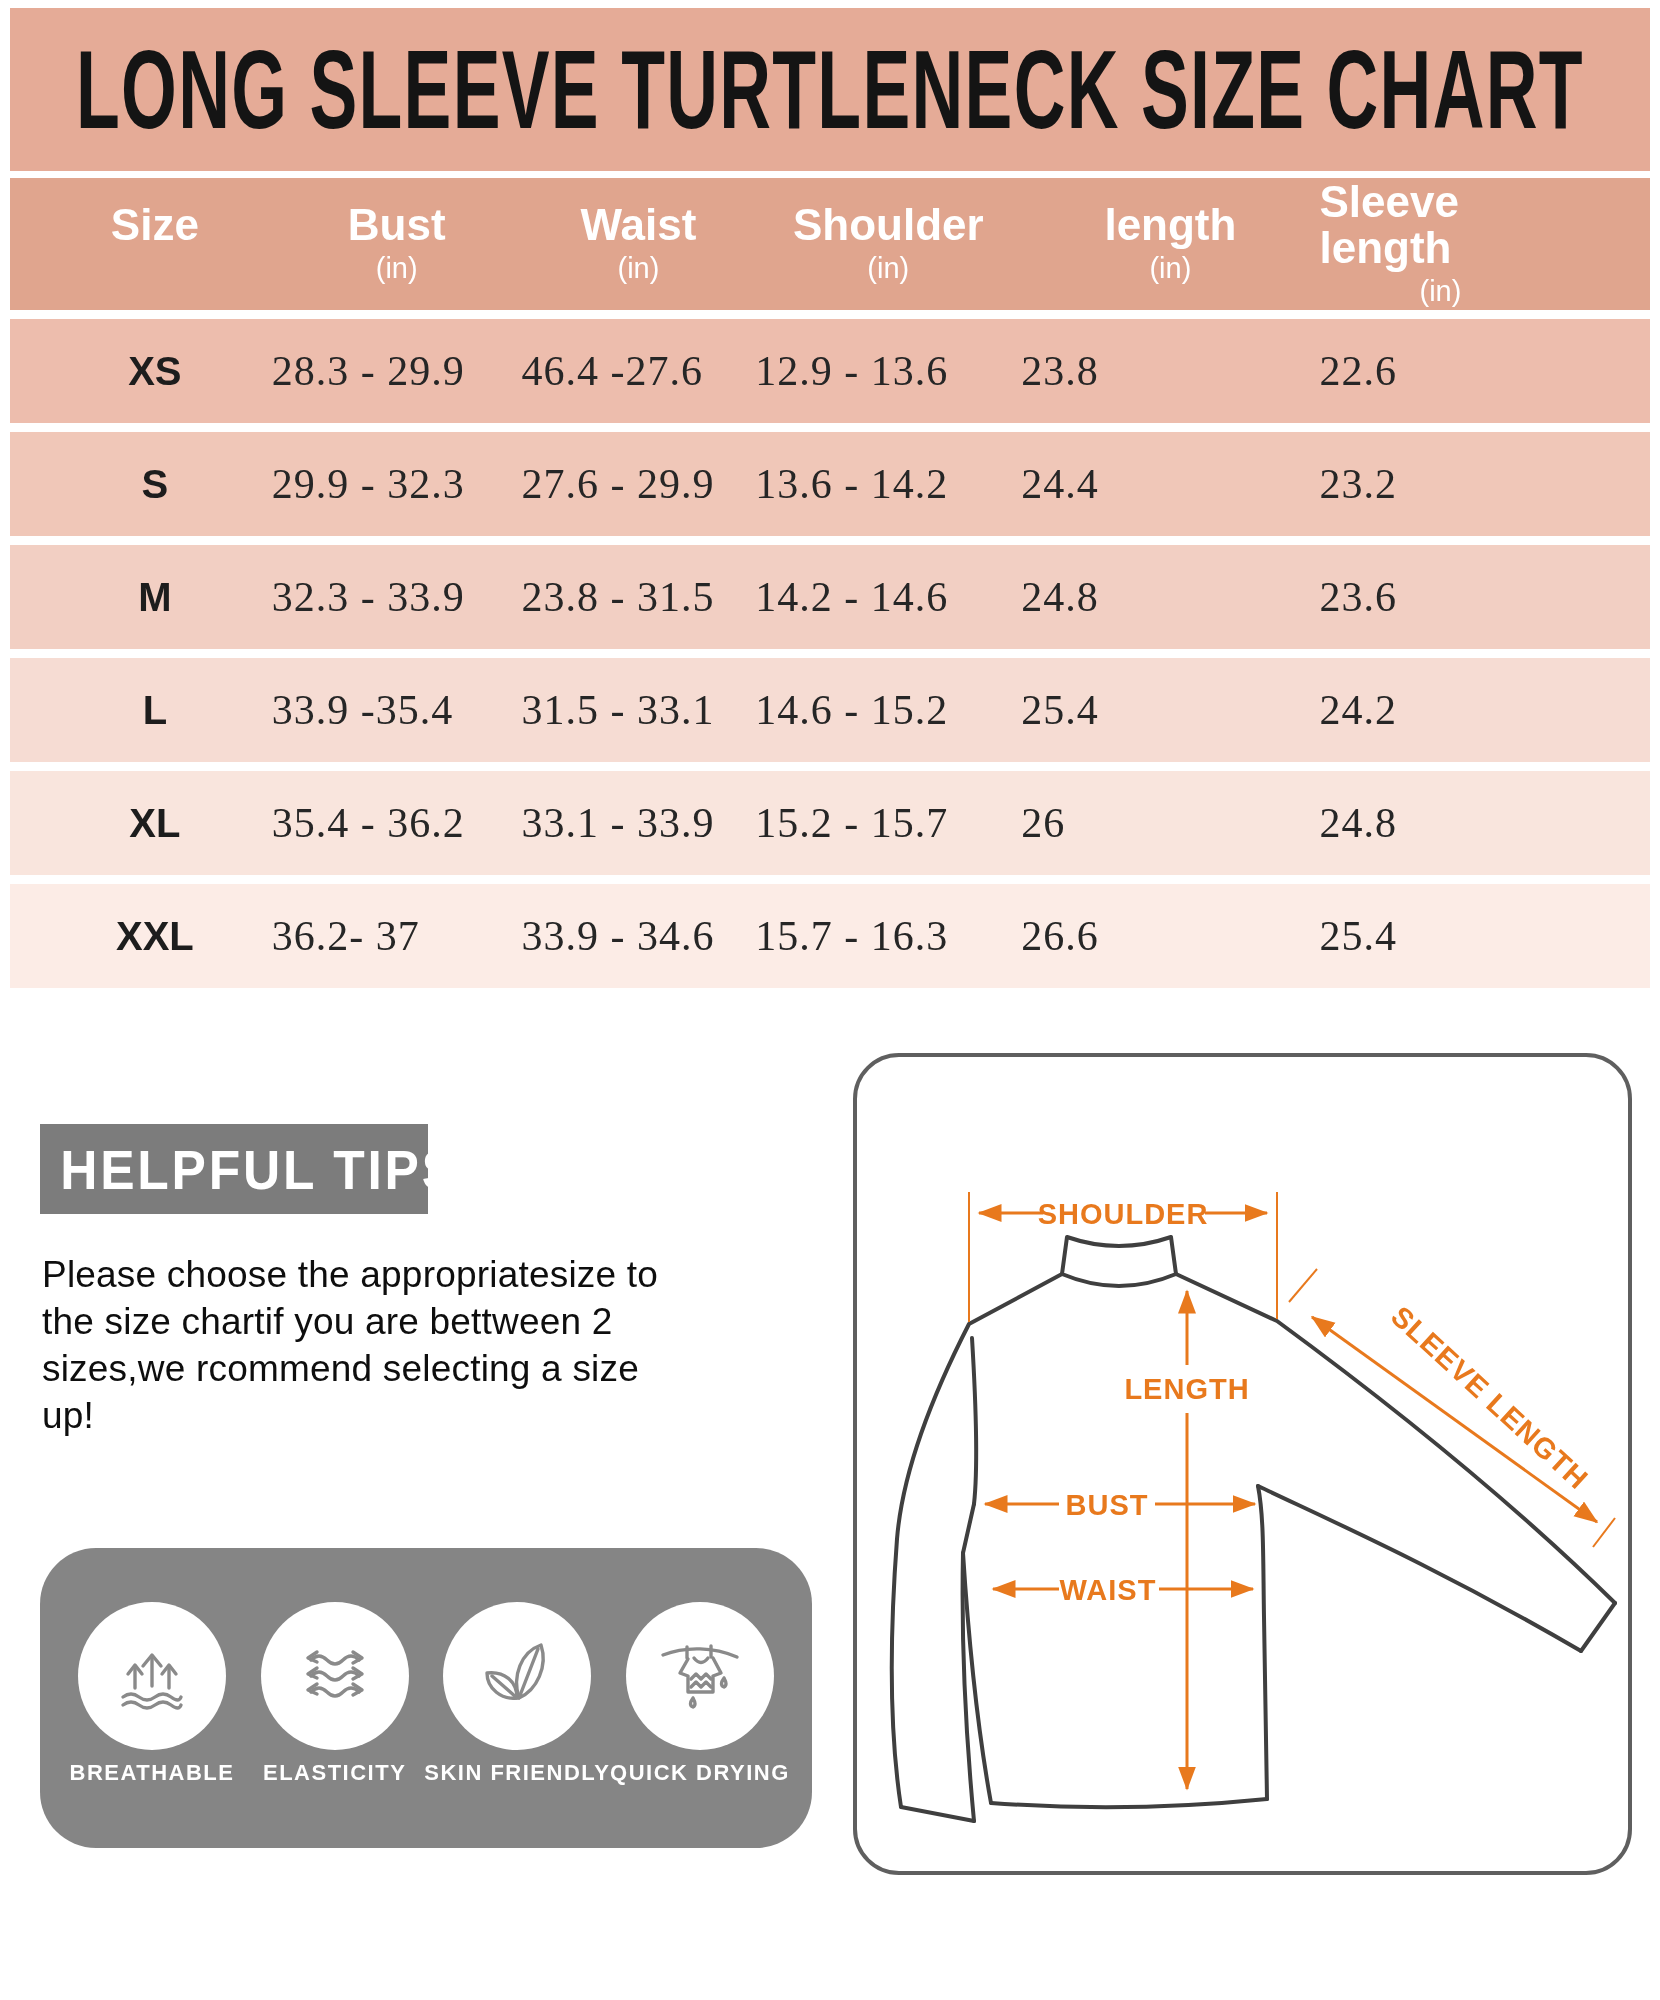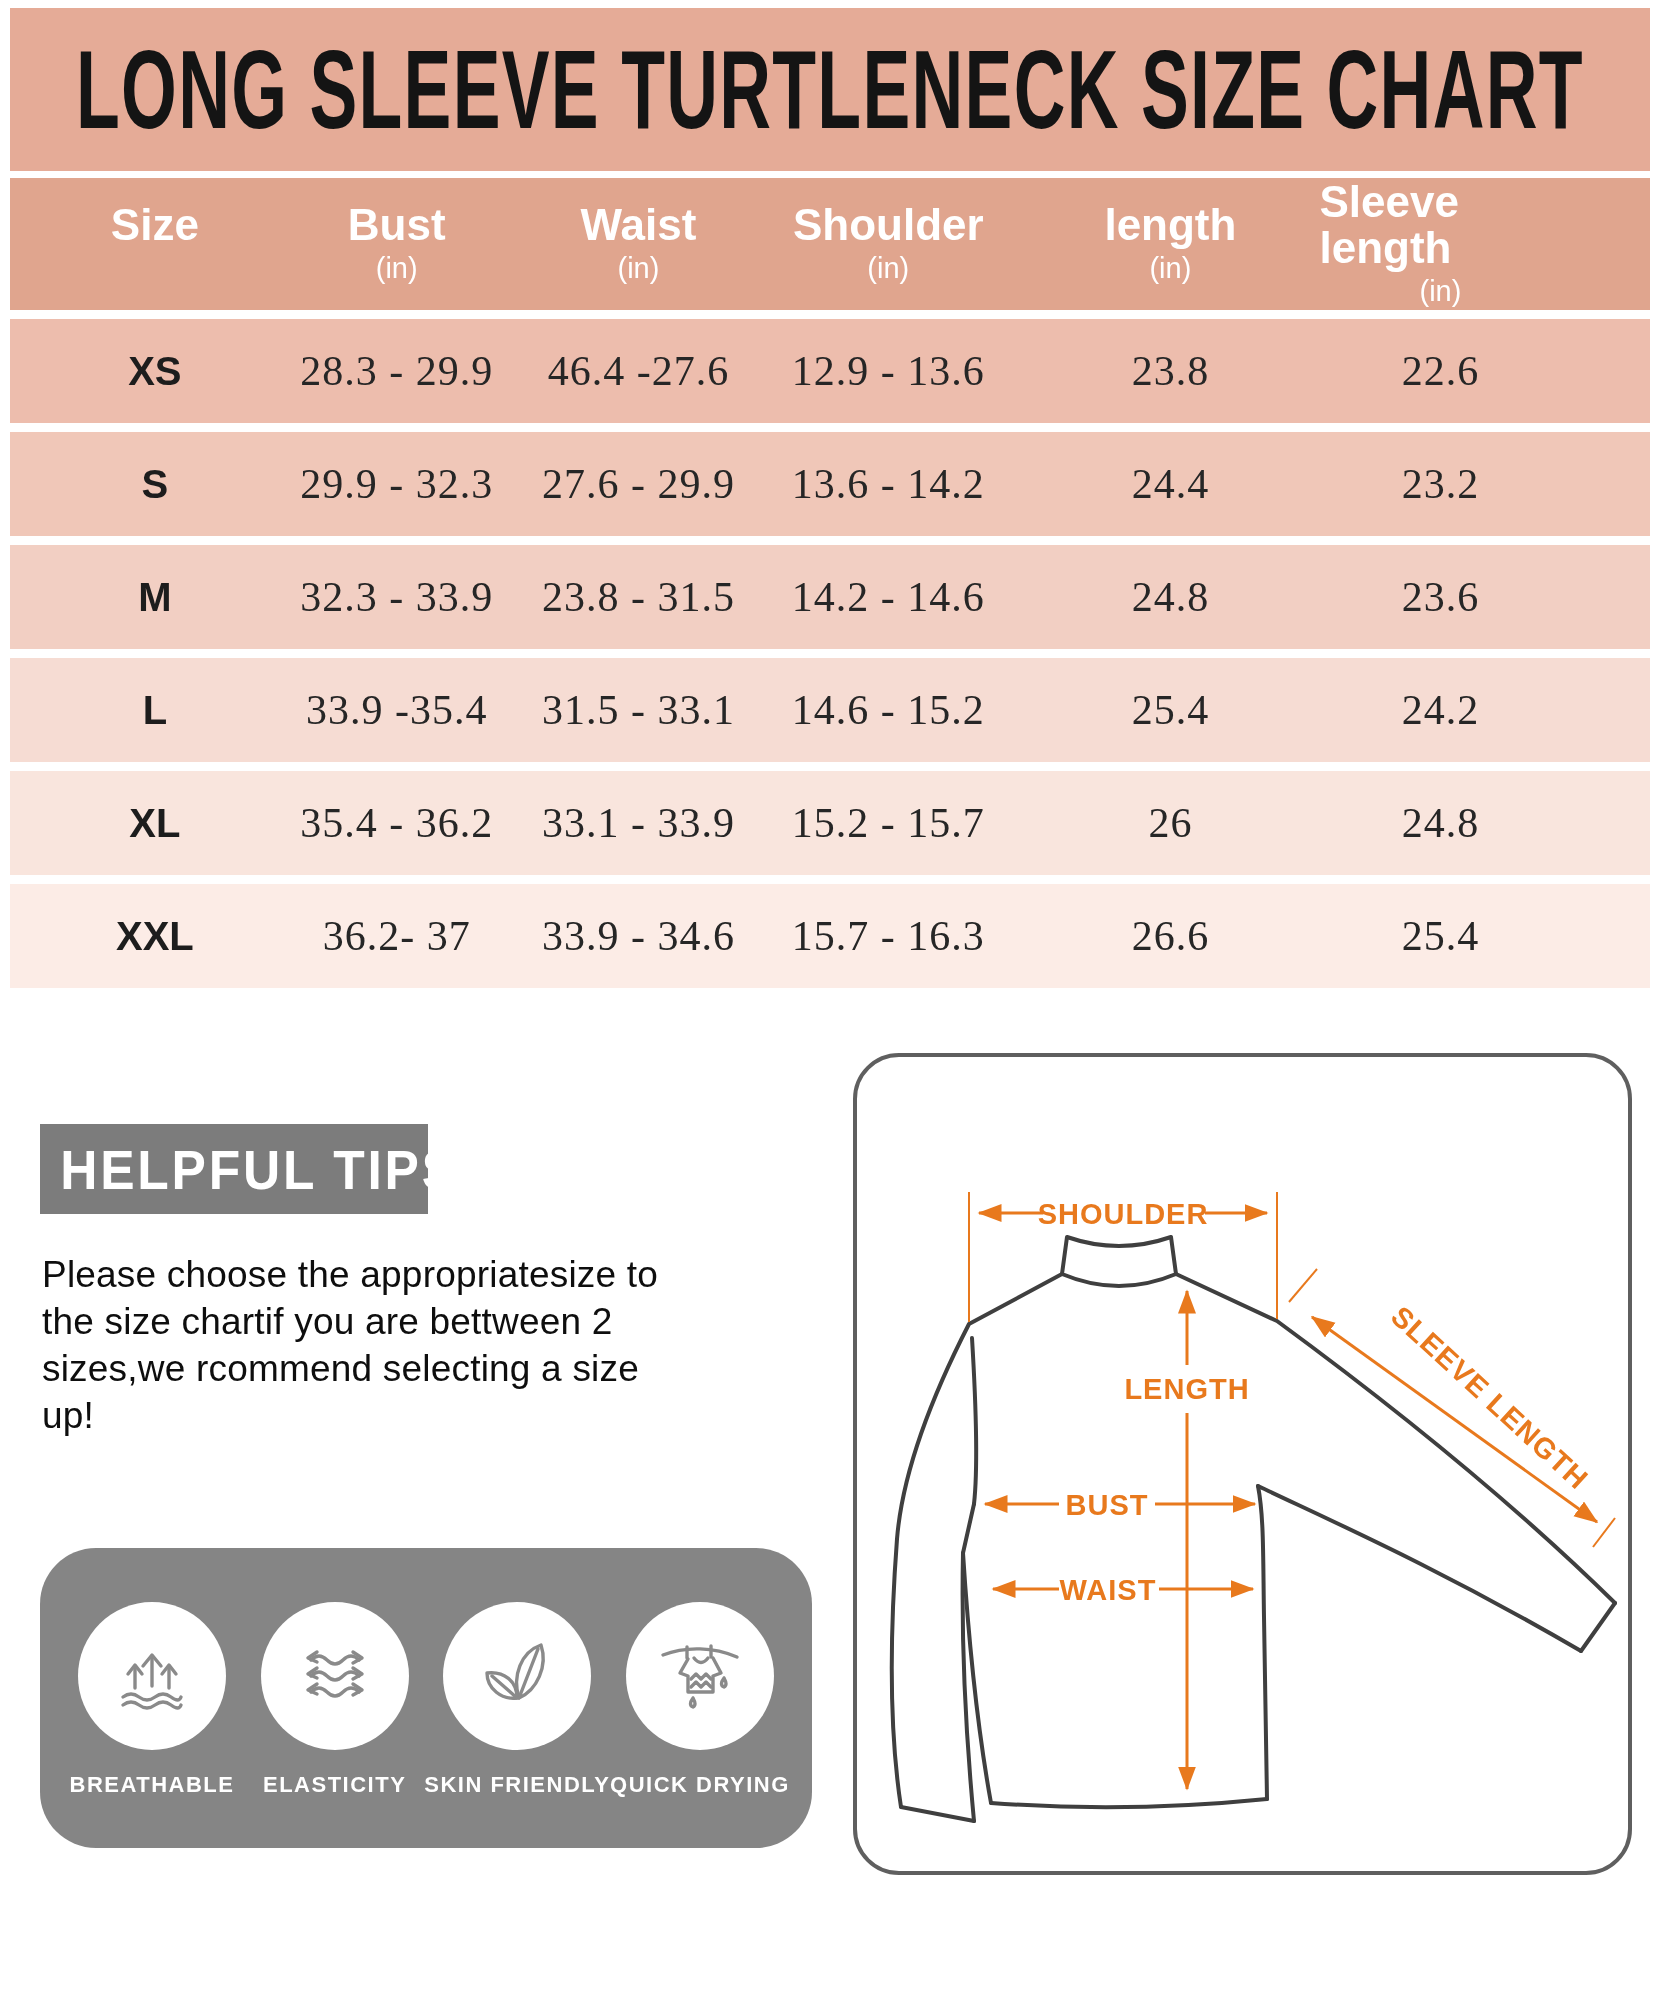--- a/index.html
+++ b/index.html
@@ -15,40 +15,40 @@
   
   .size-table{position:absolute;left:10px;top:178px;width:1640px;}
   .t-row{display:grid;grid-template-columns:14.5% 15.5% 14.5% 16.5% 18.5% 15% auto;
          align-items:center;margin-bottom:9px;padding-left:28px;}
   .t-row.head{height:132px;background:var(--header);}
   .t-row.data{height:104px;}
   .h-cell{display:flex;flex-direction:column;align-items:center;justify-content:center;}
   .h-label{font-size:44px;font-weight:bold;color:#ffffff;line-height:1.05;}
   .h-unit{font-size:29px;color:#ffffff;margin-top:4px;min-height:34px;}
   .c-size{font-size:40px;font-weight:bold;color:#1d1d1d;text-align:center;}
-  .c-val{font-size:42px;font-family:"Liberation Serif",serif;color:#262626;text-align:center;
+  .c-val{font-size:42px;font-family:"Liberation Serif",serif;color:#262626;
          letter-spacing:1px;}
 
   
   .tips-heading{position:absolute;left:40px;top:1124px;width:388px;height:90px;
                 background:var(--tipsbg);display:flex;align-items:center;}
   .tips-heading span{font-size:56px;font-weight:bold;color:#ffffff;letter-spacing:3px;
                      padding-left:22px;white-space:nowrap;transform:scaleX(0.92);
                      transform-origin:left center;}
   .tips-body{position:absolute;left:42px;top:1252px;width:640px;margin:0;
              font-size:37px;line-height:1.27;color:#0e0e0e;letter-spacing:0.2px;}
 
   
   .features-box{position:absolute;left:40px;top:1548px;width:772px;height:300px;
                 background:var(--featbg);border-radius:56px;box-sizing:border-box;
                 display:flex;justify-content:space-between;padding:54px 24px 0 24px;}
   .feature{width:176px;display:flex;flex-direction:column;align-items:center;}
   .circle{width:148px;height:148px;border-radius:50%;background:#ffffff;
           display:flex;align-items:center;justify-content:center;}
-  .f-label{margin-top:22px;font-size:22px;font-weight:bold;color:#ffffff;
+  .f-label{margin-top:10px;font-size:22px;font-weight:bold;color:#ffffff;
            letter-spacing:1.5px;white-space:nowrap;}
   .feat-icon{stroke:var(--iconstroke);fill:none;stroke-width:3.4;
              stroke-linecap:round;stroke-linejoin:round;}
 
   
   .diagram-box{position:absolute;left:853px;top:1053px;width:779px;height:822px;
                border:4px solid var(--boxborder);border-radius:46px;box-sizing:border-box;}
   .garment{stroke:var(--outline);stroke-width:4;fill:none;stroke-linecap:round;stroke-linejoin:round;}
   .ann{stroke:var(--accent);stroke-width:3;fill:none;}
   .ann-thin{stroke:var(--accent);stroke-width:2;fill:none;}

